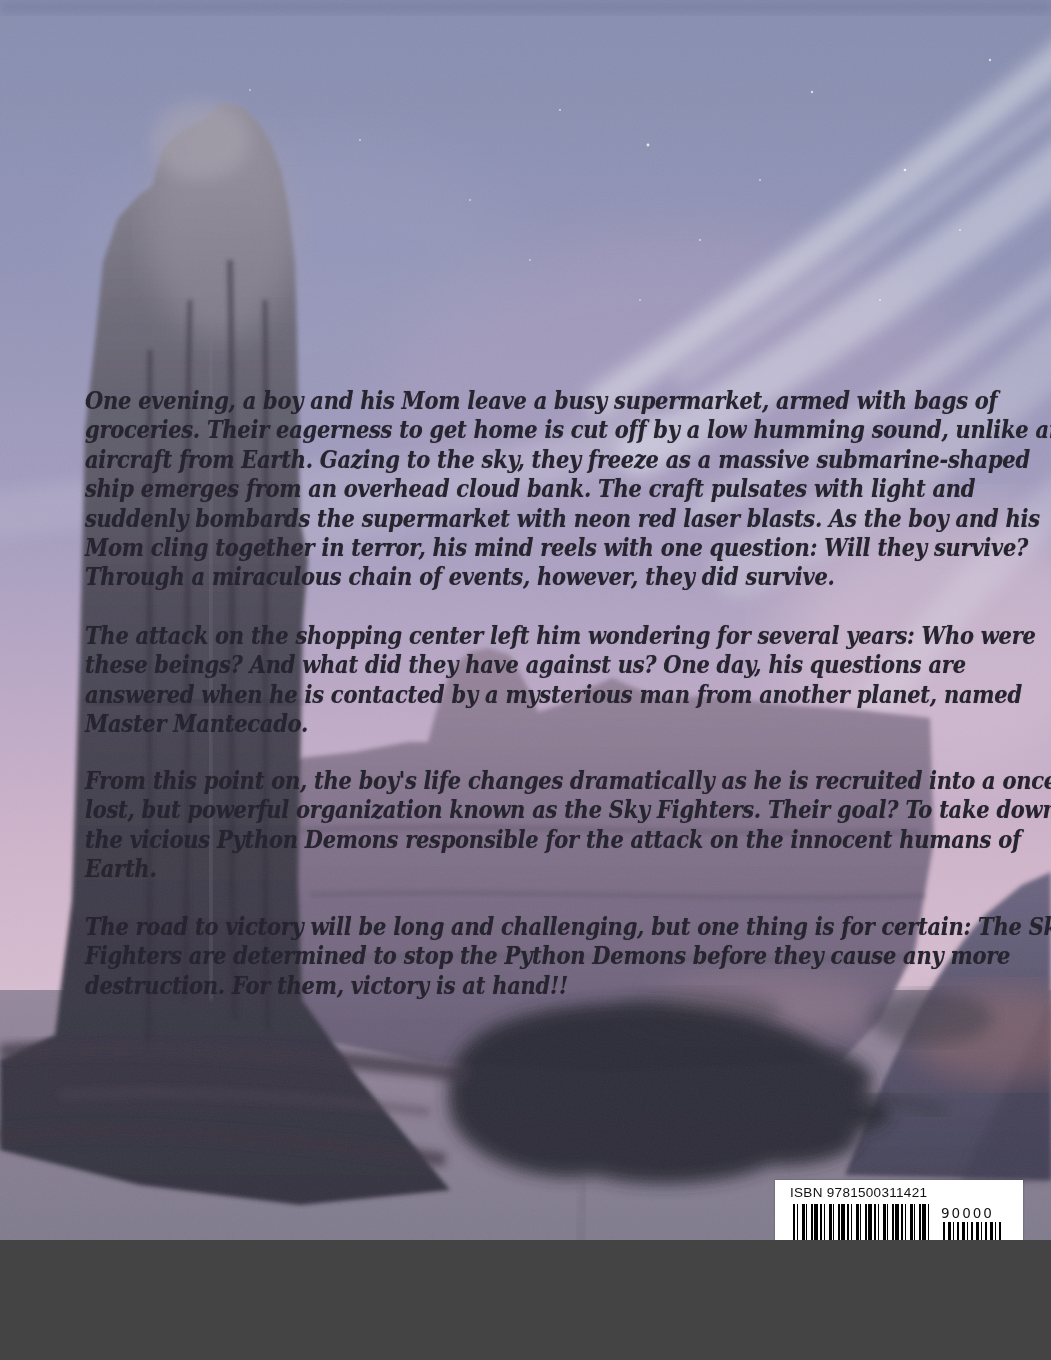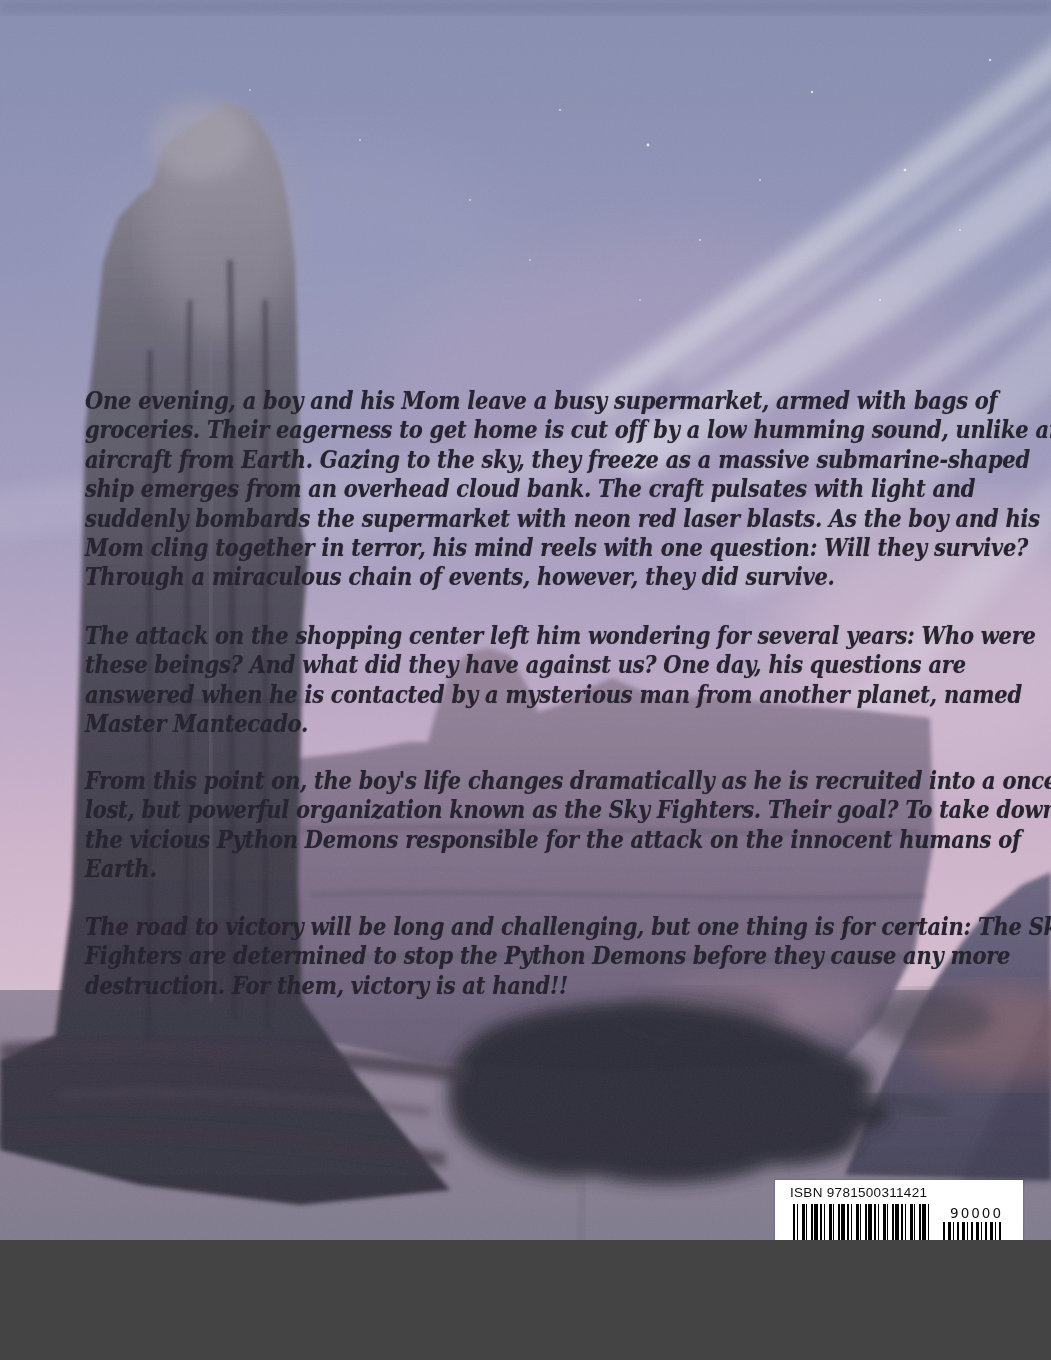--- a/index.html
+++ b/index.html
@@ -46,21 +46,21 @@
       #000 9px 12px, #fff 12px 13px, #000 13px 14px, #fff 14px 18px,
       #000 18px 20px, #fff 20px 21px, #000 21px 25px, #fff 25px 27px);
   }
   .ean-digits {
     position:absolute; left:4px; top:125px; width:156px;
     display:flex; justify-content:space-between;
     font-family:"DejaVu Sans", sans-serif; font-size:13px; color:#111;
   }
   .ean-digits span { background:#fff; padding:0 1px; letter-spacing:2px; }
   .supp-digits {
-    position:absolute; left:166px; top:25px; width:62px; text-align:right;
+    position:absolute; left:166px; top:25px; width:62px; text-align:left;
     font-family:"DejaVu Sans", sans-serif; font-size:13.5px; color:#111;
     letter-spacing:2px;
   }
   .bars-supp {
     position:absolute; left:168px; top:42px; width:58px; height:88px;
     background-image:repeating-linear-gradient(90deg,
       #000 0 2px, #fff 2px 5px, #000 5px 8px, #fff 8px 10px,
       #000 10px 11px, #fff 11px 14px);
   }
 </style>

